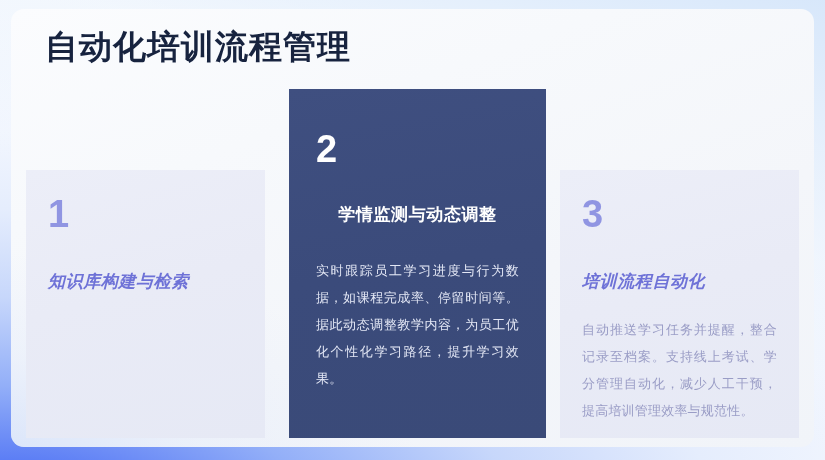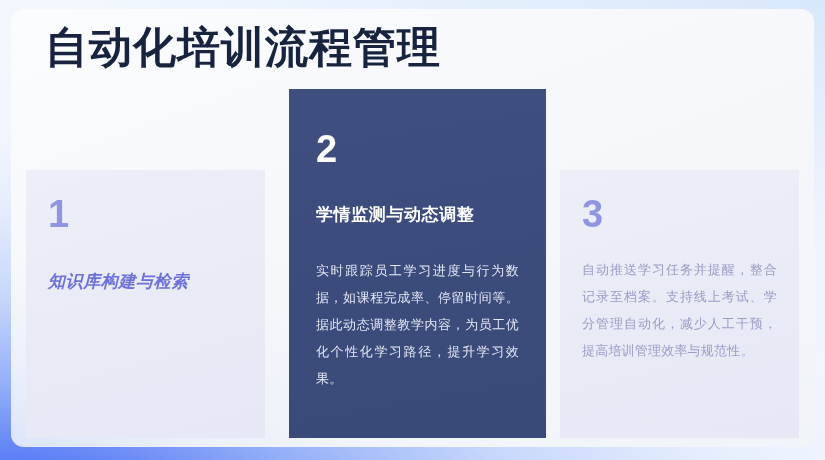--- a/index.html
+++ b/index.html
@@ -53,21 +53,21 @@
     background:
       radial-gradient(90% 80% at -5% 105%, rgba(190,210,250,0.55) 0%, rgba(214,226,250,0.28) 32%, rgba(255,255,255,0) 62%);
     pointer-events: none;
   }
 
   
   #page-title {
     position: absolute;
     left: 34px;
     top: 16px;
-    font-size: 43px;
+    font-size: 33px;
     line-height: 44px;
     font-weight: 700;
     color: #17233f;
     letter-spacing: 1px;
     white-space: nowrap;
     z-index: 4;
   }
 
   
   .card {
@@ -105,21 +105,21 @@
   #card-2 .card-number{ color: #ffffff; }
 
   
   .card-heading {
     font-size: 17px;
     line-height: 24px;
     font-weight: 700;
     letter-spacing: 0.6px;
   }
   .side .card-heading   { color: #6e72d7; margin-top: 36px; font-style: italic; }
-  #card-2 .card-heading { color: #ffffff; margin-top: 34px; }
+  #card-2 .card-heading { color: #ffffff; margin-top: 34px; text-align: center; }
 
   
   .card-body {
     font-size: 13px;
     line-height: 27px;
     letter-spacing: 0.2px;
     text-align: justify;
     text-justify: inter-ideograph;
   }
   .side .card-body   { color: #9a9dc6; margin-top: 22px; }
@@ -141,17 +141,18 @@
     </div>
 
     <div class="card" id="card-2">
       <div class="card-number">2</div>
       <div class="card-heading">学情监测与动态调整</div>
       <div class="card-body">实时跟踪员工学习进度与行为数据，如课程完成率、停留时间等。据此动态调整教学内容，为员工优化个性化学习路径，提升学习效果。</div>
     </div>
 
     <div class="card side" id="card-3">
       <div class="card-number">3</div>
+      <div class="card-heading">培训流程自动化</div>
       <div class="card-body">自动推送学习任务并提醒，整合记录至档案。支持线上考试、学分管理自动化，减少人工干预，提高培训管理效率与规范性。</div>
     </div>
 
   </div>
 </div>
 
 </body></html>

